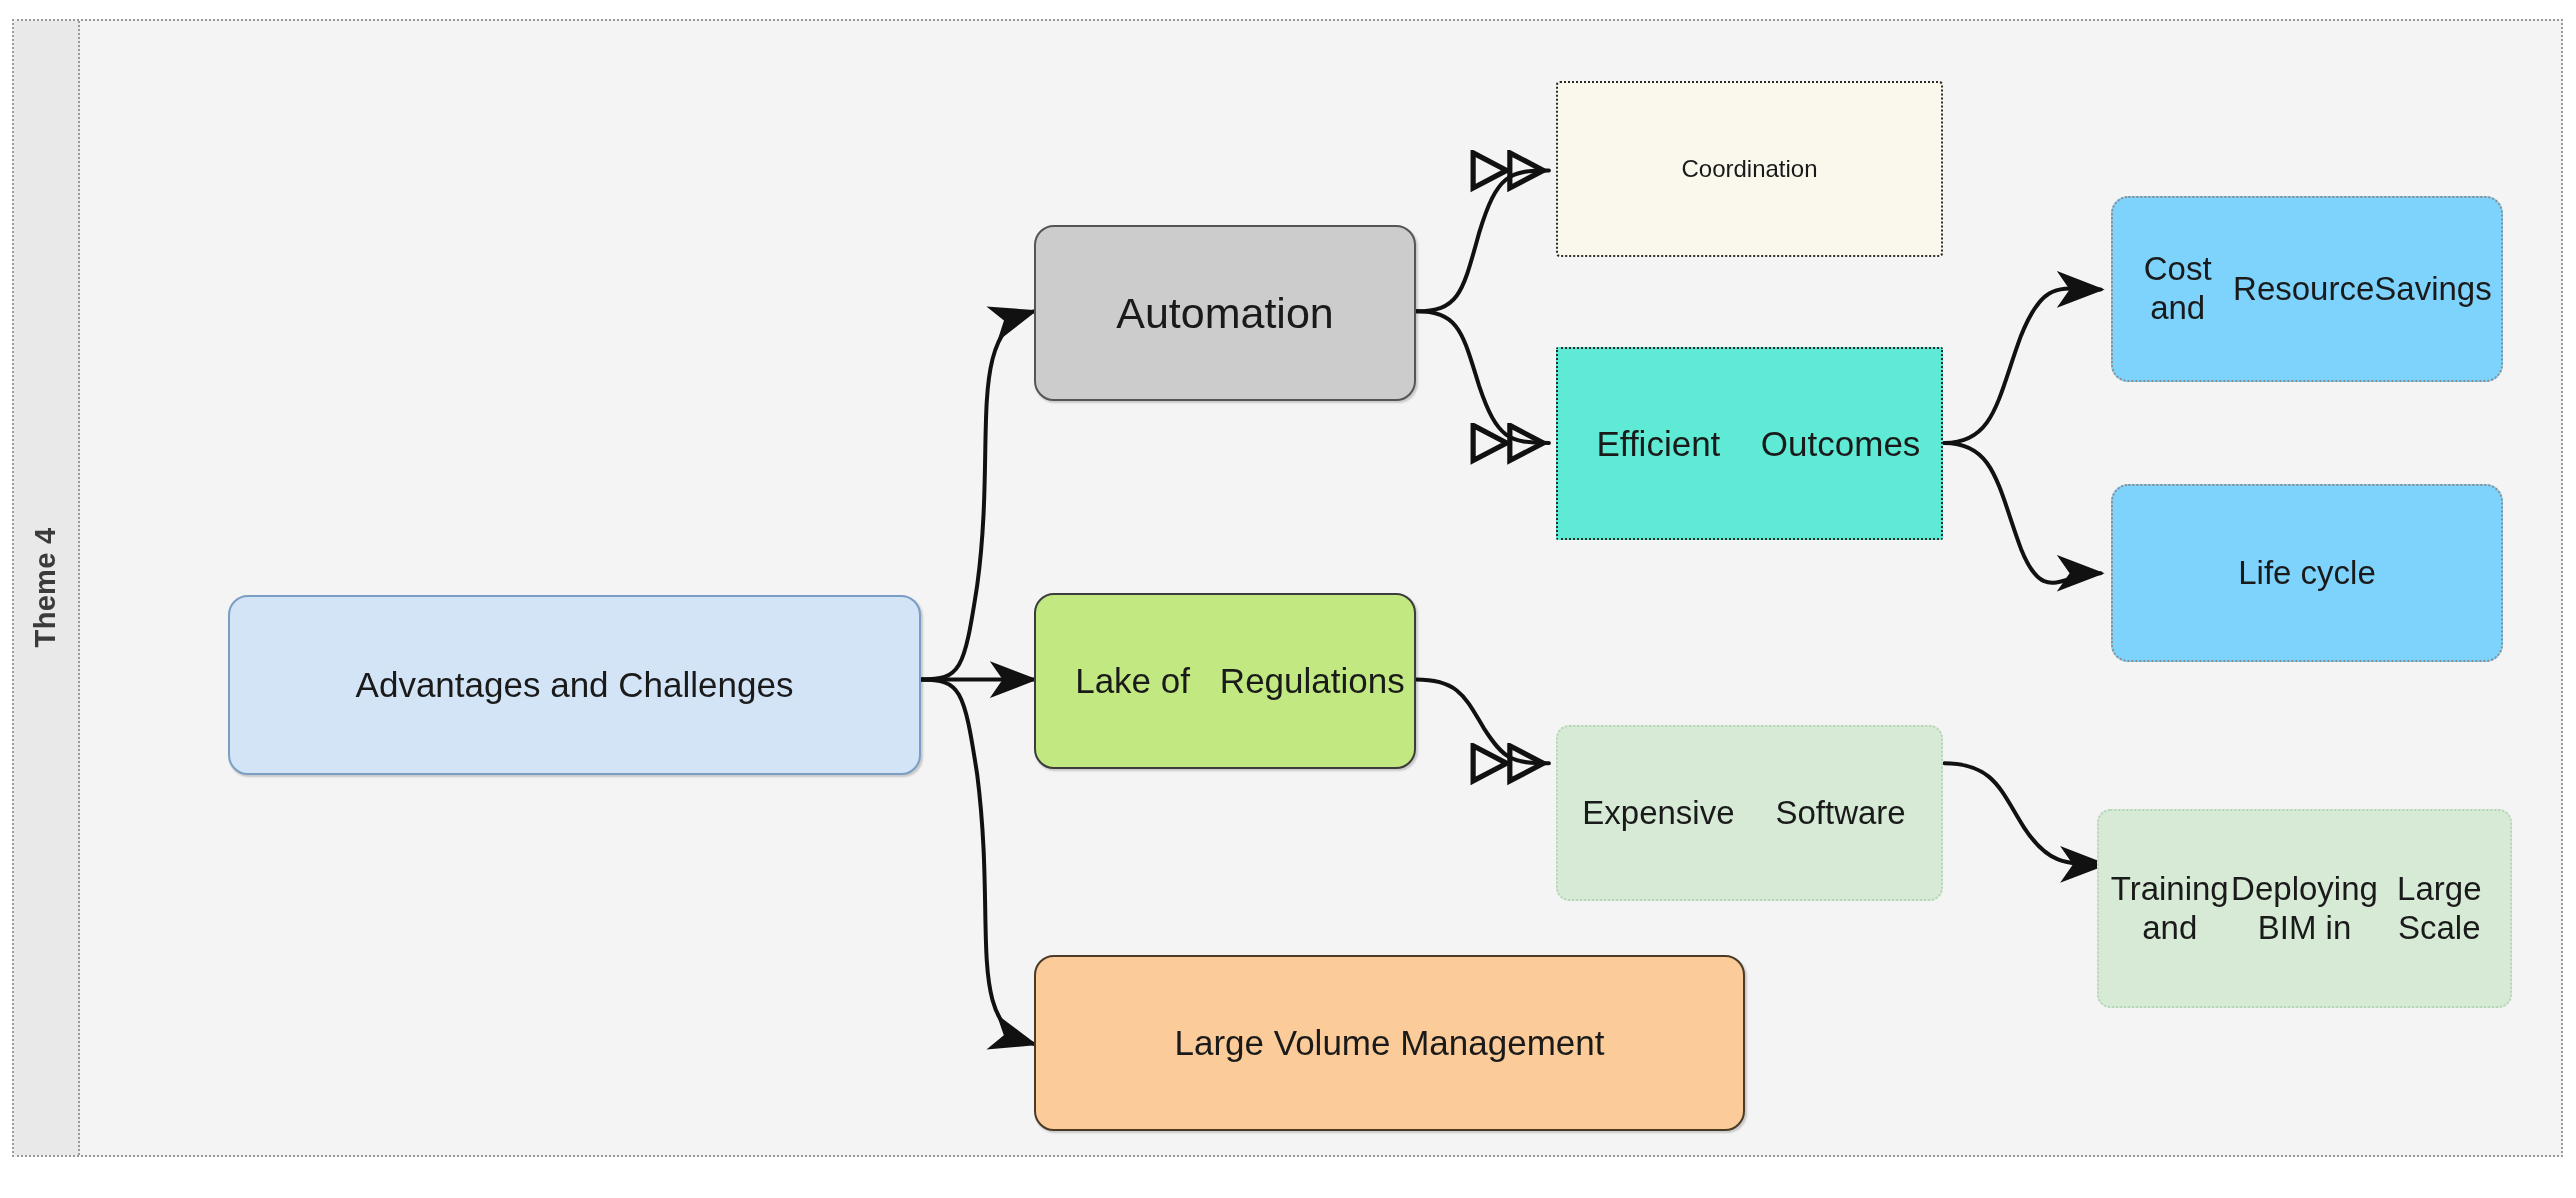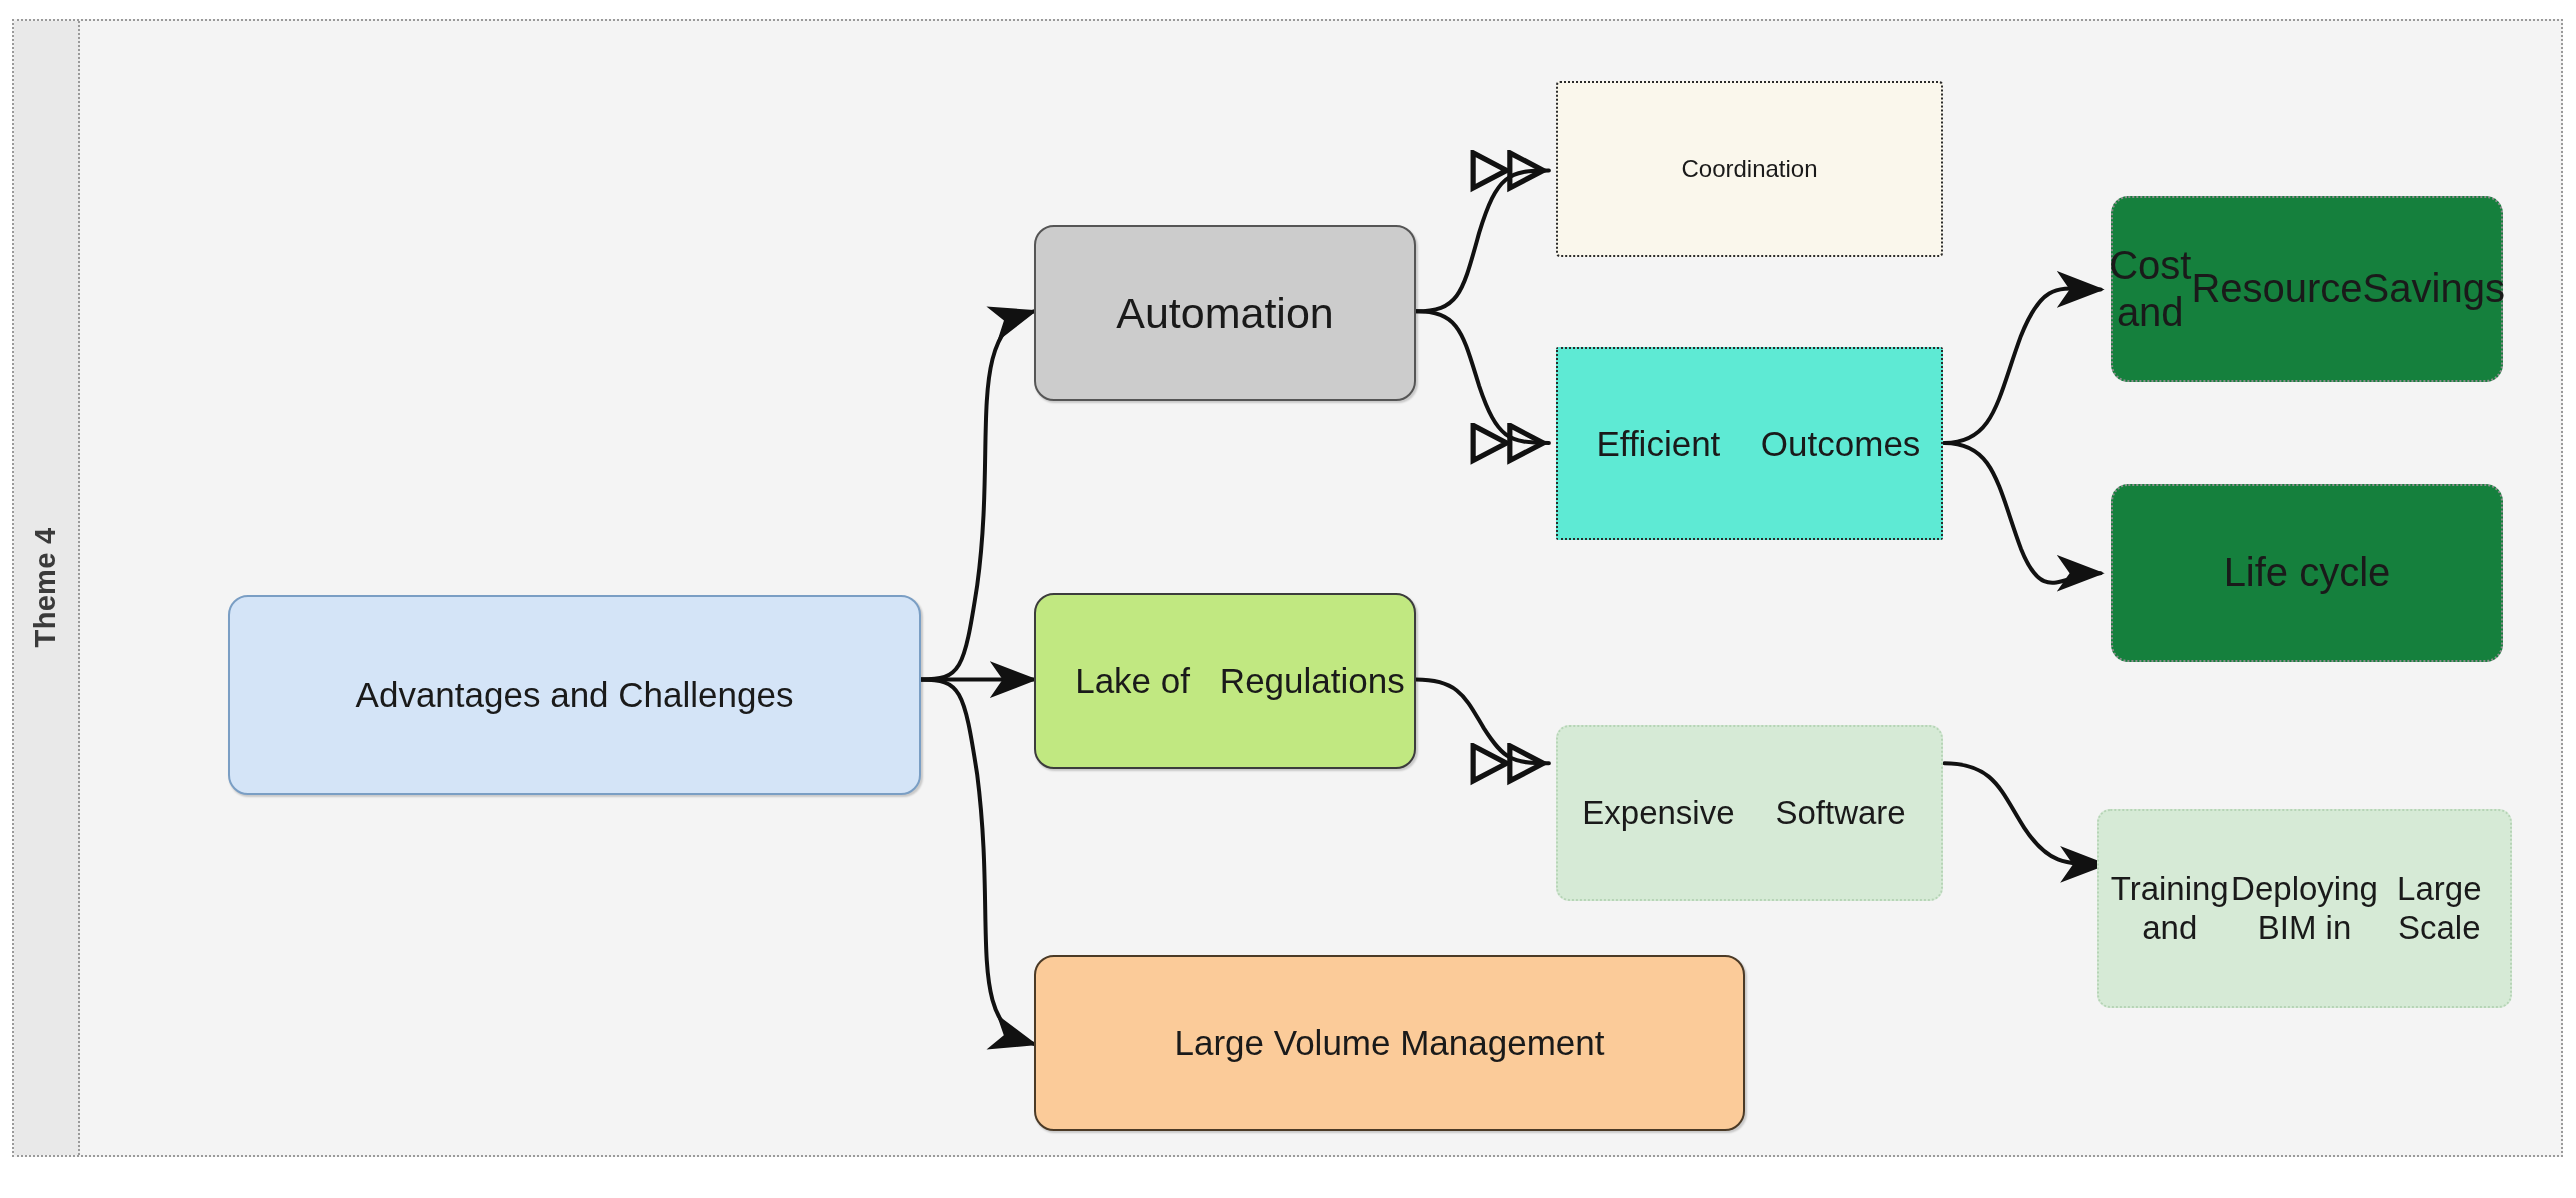--- a/index.html
+++ b/index.html
@@ -118,24 +118,24 @@
     font-size: 24px;
   }
   .n-grey-dotted {
     background: #5eead4;
     border: 2.7px dotted #2b2b2b;
     border-radius: 2px;
     font-size: 35px;
     justify-content: space-between;
   }
   .n-faint-dotted {
-    background: #15803d;
+    background: #7dd3fc;
     border: 2.7px dotted #8c8c8c;
     border-radius: 17.3px;
-    font-size: 40px;
+    font-size: 33px;
   }
   .n-mint-dotted {
     background: #d6ead6;
     border: 2.7px dotted #b6d4b6;
     border-radius: 13.3px;
     font-size: 33px;
     margin-top: 48px;
   }
 </style>
 </head>
@@ -176,21 +176,21 @@
       <path d="M2925,666 C3000,666 3005,600 3040,505 C3075,418 3100,435 3160,435" marker-end="url(#arrow-solid)"></path>
 
       <path d="M2925,666 C3000,666 3005,730 3040,825 C3075,912 3100,862 3160,862" marker-end="url(#arrow-solid)"></path>
 
       <path d="M2130,1022 C2195,1022 2205,1050 2232,1095 C2262,1142 2275,1148 2330,1148" marker-end="url(#arrow-chevrons)"></path>
 
       <path d="M2925,1148 C3000,1148 3010,1190 3045,1245 C3080,1298 3105,1300 3165,1300" marker-end="url(#arrow-solid)"></path>
     </g>
   </svg>
 
-  <div class="node n-root" style="left:228px; top:595px; width:693px; height:200px;">
+  <div class="node n-root" style="left:228px; top:595px; width:693px; height:180px;">
     <span class="lbl">Advantages and Challenges</span>
   </div>
 
   <div class="node n-grey-solid" style="left:1034px; top:225px; width:382px; height:176px;">
     <span class="lbl">Automation</span>
   </div>
 
   <div class="node n-green-solid" style="left:1034px; top:593px; width:382px; height:176px;">
     <span class="lbl">Lake of</span>
       <br>

